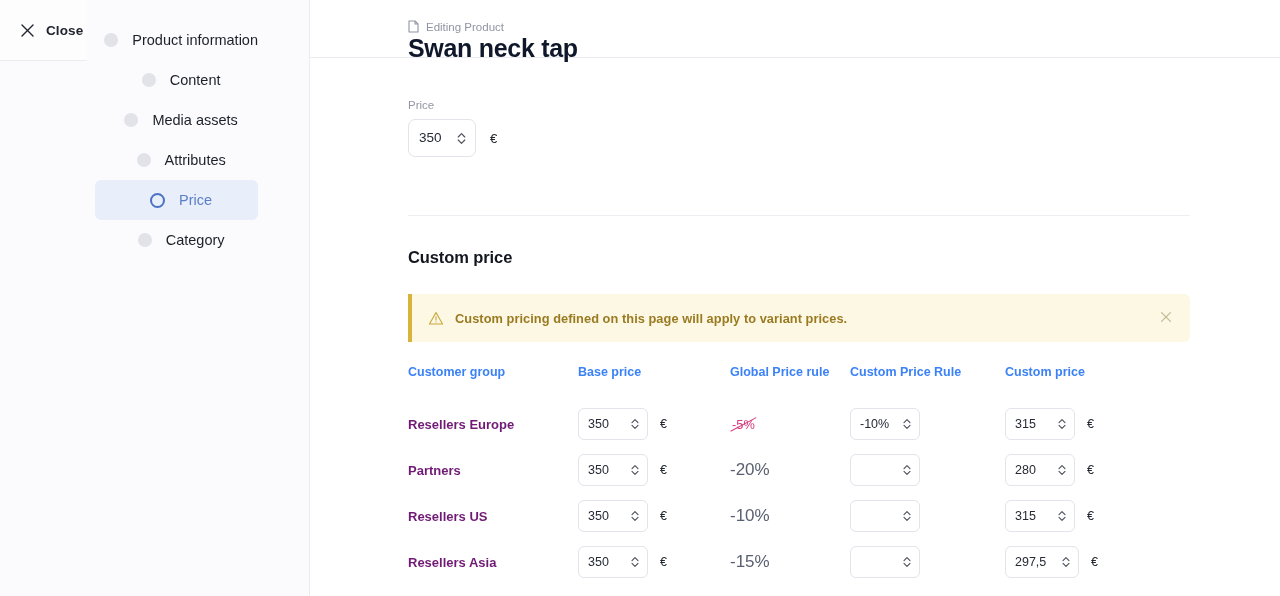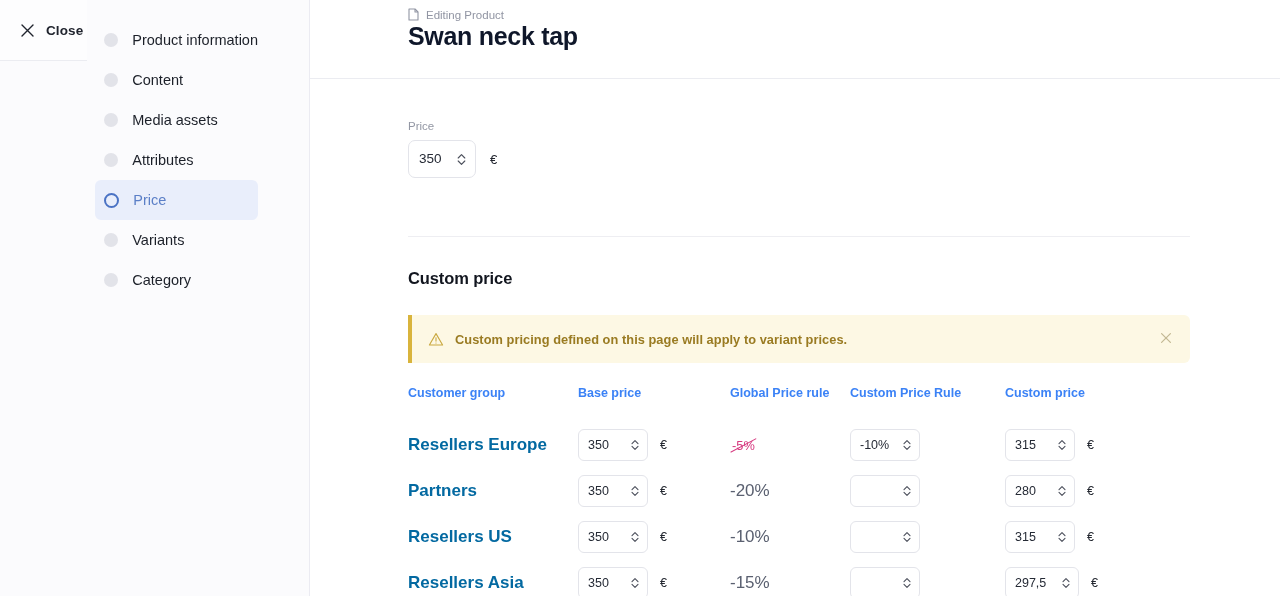--- a/index.html
+++ b/index.html
@@ -42,45 +42,45 @@
   .nav { padding-top: 20px; }
   .nav-item {
     display: flex; align-items: center; gap: 14px;
     height: 40px; margin: 0 16px 0 8px;
     padding-left: 9px;
     border-radius: 6px;
     cursor: pointer;
     color: #1c2029;
     font-size: 14.5px;
   }
-  .nav-item + .nav-item { margin-top: 0; }
+  .nav-item + .nav-item { margin-top: 0; justify-content: center; }
   .nav-dot {
     width: 14px; height: 14px; border-radius: 50%;
     background: #e2e3e9; flex: 0 0 14px;
   }
   .nav-ring {
     width: 15px; height: 15px; border-radius: 50%;
     border: 2.2px solid #4b73c4; background: transparent;
     flex: 0 0 15px;
   }
   .nav-item.active { background: #e9eefb; }
   .nav-item.active .nav-label { color: #5b7fc7; font-weight: 400; }
   .nav-label { line-height: 1; }
 
   
   .main {
     flex: 1 1 auto; height: 596px;
     overflow: hidden; position: relative;
     background: #fff;
   }
   .main-header {
-    height: 79px;
+    height: 58px;
     border-bottom: 1px solid #ebecf1;
     padding-left: 98px;
-    padding-top: 4px;
+    padding-top: 16px;
   }
   .eyebrow {
     display: flex; align-items: center; gap: 7px;
     color: #9195a3; font-size: 11.5px;
     margin-top: 4px;
   }
   .eyebrow svg { display: block; }
   .page-title {
     margin: 0; padding-top: 1px;
     font-size: 25px; font-weight: 700;
@@ -160,21 +160,21 @@
   table.price-table td {
     padding: 0; height: 46px; vertical-align: middle;
     font-size: 13px; color: #242934;
   }
   .col-group { width: 170px; }
   .col-base { width: 152px; }
   .col-global { width: 120px; }
   .col-rule { width: 155px; }
   .col-custom { width: auto; }
 
-  .group-name { font-weight: 700; font-size: 17px; color: #0369a1; }
+  .group-name { font-weight: 700; font-size: 13px; color: #701a75; }
 
   .cell-inline { display: flex; align-items: center; }
 
   .rule-text { color: #5a6070; font-size: 17px; }
   .rule-struck {
     position: relative; display: inline-block;
     color: #d6397f; font-size: 12.8px; padding: 0 2px;
   }
   .rule-struck::after {
     content: ""; position: absolute;
@@ -235,24 +235,20 @@
         <span class="nav-dot"></span>
         <span class="nav-label">Media assets</span>
       </div>
       <div class="nav-item">
         <span class="nav-dot"></span>
         <span class="nav-label">Attributes</span>
       </div>
       <div class="nav-item active">
         <span class="nav-ring"></span>
         <span class="nav-label">Price</span>
-      </div>
-      <div class="nav-item">
-        <span class="nav-dot"></span>
-        <span class="nav-label">Variants</span>
       </div>
       <div class="nav-item">
         <span class="nav-dot"></span>
         <span class="nav-label">Category</span>
       </div>
     </nav>
   </aside>
 
   <main class="main">
 

